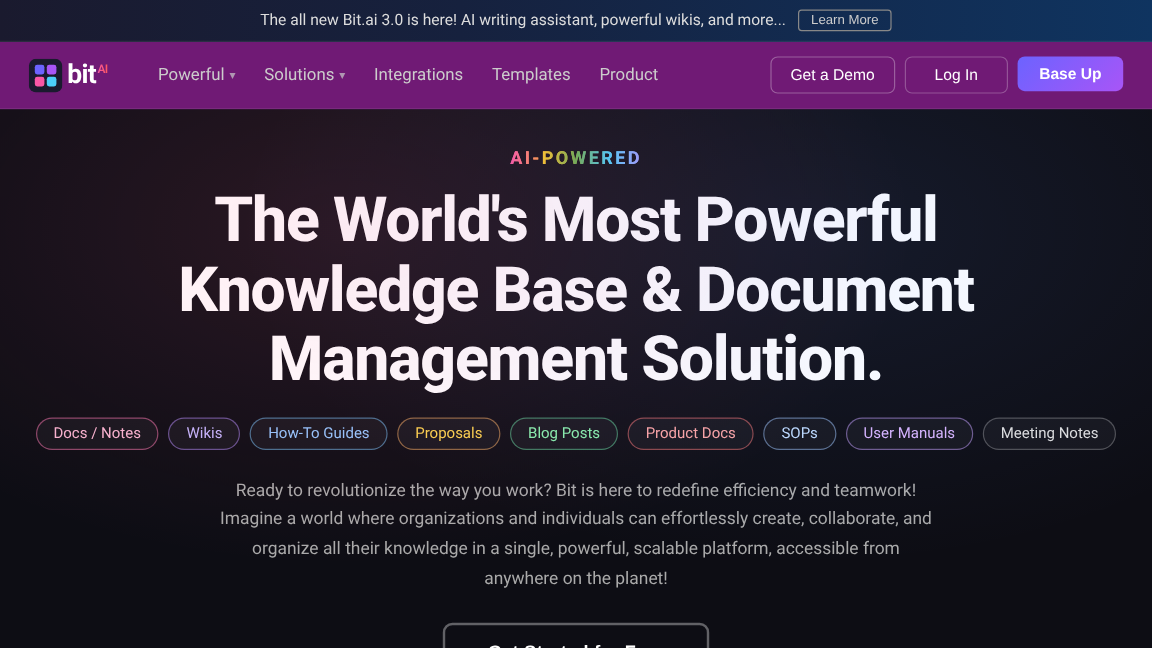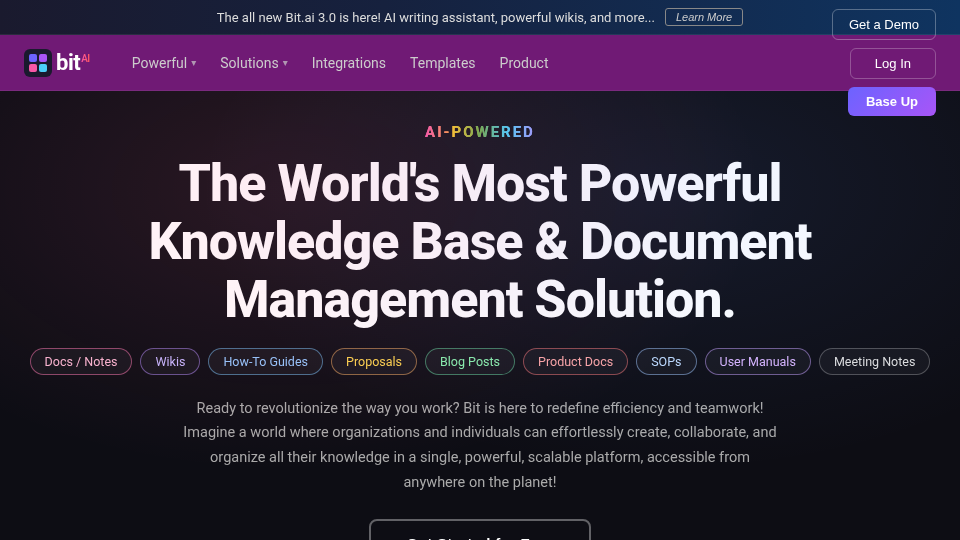--- a/index.html
+++ b/index.html
@@ -27,21 +27,20 @@
     }
     .announcement-bar span { color: #ddd; }
     .learn-more-btn {
       background: transparent;
       border: 1px solid #888;
       color: #ccc;
       padding: 2px 10px;
       border-radius: 3px;
       font-size: 11px;
       cursor: pointer;
-      font-style: italic;
     }
 
     
     nav {
       display: flex;
       align-items: center;
       padding: 0 24px;
       height: 56px;
       border-bottom: 1px solid rgba(255,255,255,0.07);
       background: #701a75;
@@ -89,23 +88,22 @@
       align-items: center;
       gap: 4px;
       cursor: pointer;
     }
     .nav-link .chevron {
       font-size: 10px;
       opacity: 0.7;
     }
     .nav-actions {
       display: flex;
-      align-items: flex-end;
+      align-items: flex-start;
       gap: 8px;
-      flex-direction: column;
     }
     .btn-demo {
       background: transparent;
       border: 1px solid rgba(255,255,255,0.3);
       color: #fff;
       padding: 7px 16px;
       border-radius: 6px;
       font-size: 13px;
       cursor: pointer;
     }

